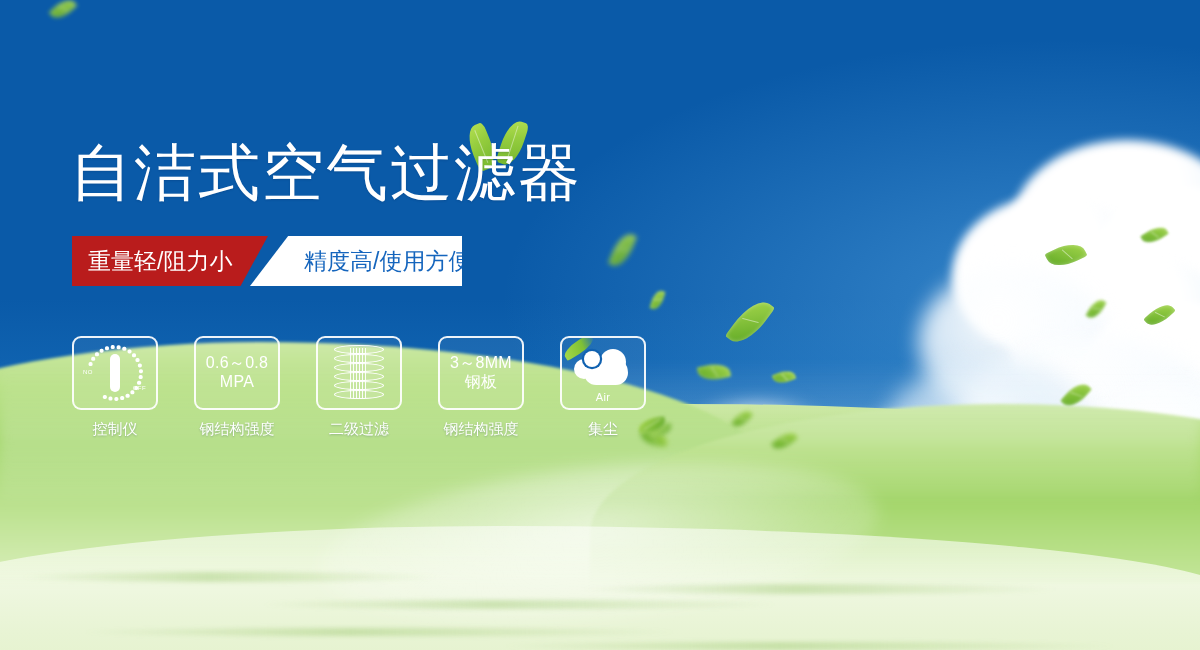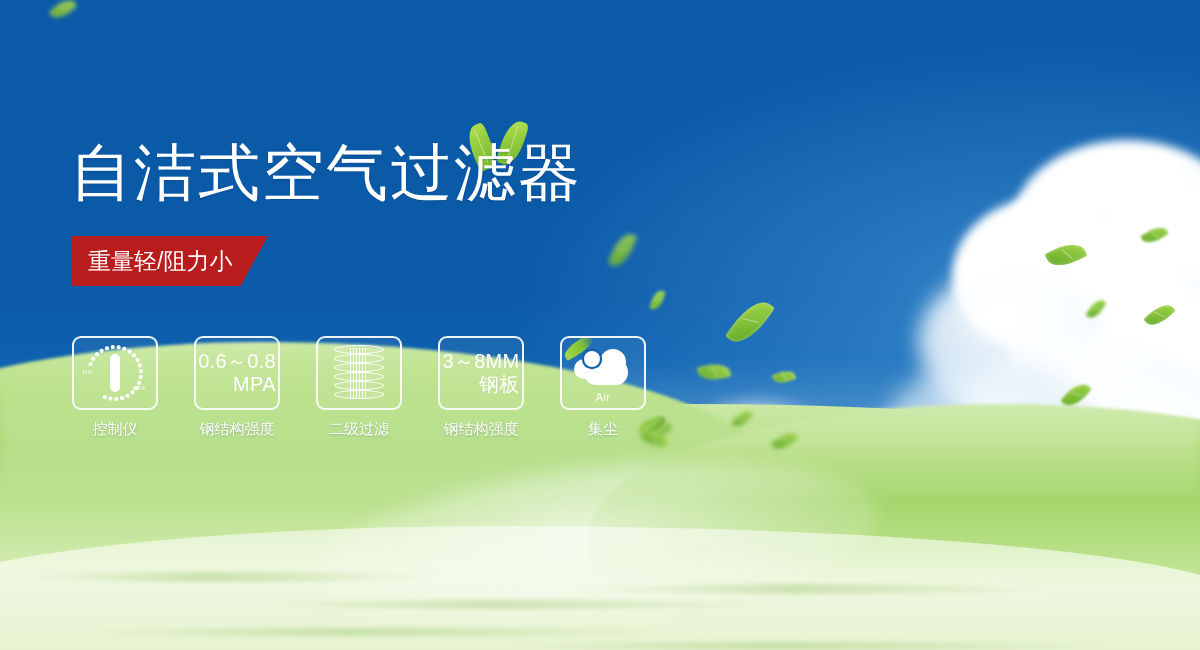--- a/index.html
+++ b/index.html
@@ -169,22 +169,22 @@
   .fbox {
     width:86px; height:74px;
     border:2px solid rgba(255,255,255,.92);
     border-radius:9px;
     background:rgba(255,255,255,.06);
     position:relative;
     display:flex; align-items:center; justify-content:center;
     overflow:hidden;
   }
   .ftext {
-    color:#ffffff; text-align:right; line-height:1.16;
-    font-size:20px; letter-spacing:.3px; font-weight:400;
+    color:#ffffff; text-align:center; line-height:1.16;
+    font-size:16px; letter-spacing:.3px; font-weight:400;
   }
   .flabel {
     margin-top:10px; text-align:center;
     color:#ffffff; font-size:15px; white-space:nowrap;
     text-shadow:0 1px 2px rgba(0,40,90,.25);
   }
 
   
   .gauge { position:relative; width:62px; height:56px; }
   .gauge .bar {
@@ -328,20 +328,23 @@
     <div class="sprout">
       <div class="lf l"></div>
       <div class="lf r"></div>
     </div>
 
     <div class="title">自洁式空气过滤器</div>
 
     <div class="tagbar">
       <div class="tag-left">
         <span>重量轻/阻力小</span>
+      </div>
+      <div class="tag-right">
+        <span>精度高/使用方便</span>
       </div>
     </div>
 
     <div class="features">
 
       <div class="feature">
         <div class="fbox">
           <div class="gauge">
             <div class="bar"></div>
             <div class="dot" style="transform:rotate(200deg) translate(26px) rotate(-200deg);"></div>

